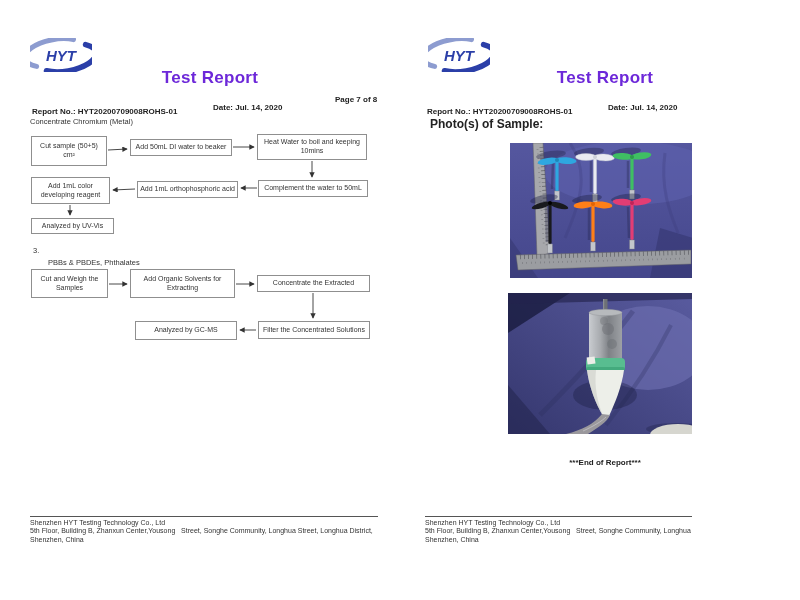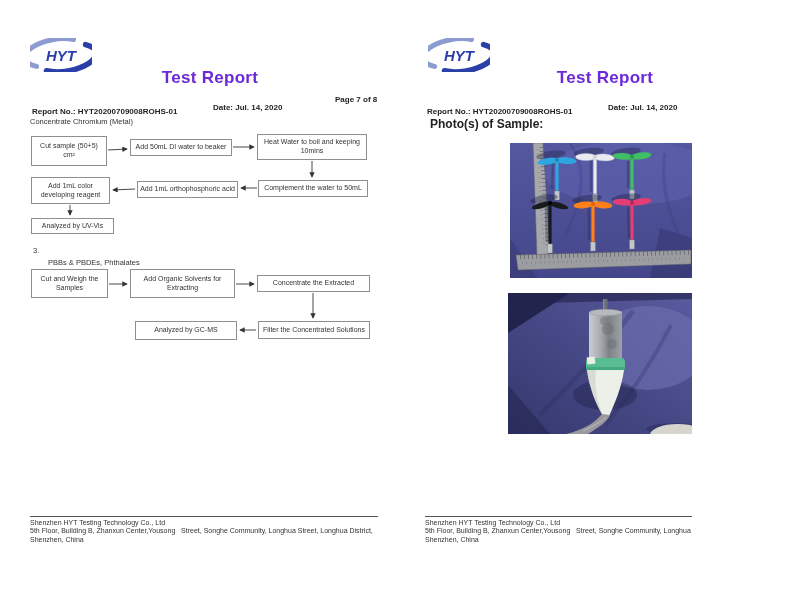--- a/index.html
+++ b/index.html
@@ -244,19 +244,20 @@
           <path d="M79,77 L116,77 C114,93 107,110 101,123 L95,123 C88,111 81,94 79,77 Z" fill="#edefe9"></path>
           <path d="M79,77 L88,77 C86,95 90,110 95,123 C88,111 81,94 79,77 Z" fill="#c8cac4" opacity="0.55"></path>
           <path d="M94,121 C86,131 74,137 58,141 L80,141 C91,134 99,129 102,122 Z" fill="#9a989c"></path>
           <path d="M75,138 C86,133 94,128 98,124" stroke="#c9c7cb" stroke-width="1" fill="none" opacity="0.7"></path>
         </g>
         <ellipse cx="168" cy="136" rx="30" ry="6" fill="#181a3c" opacity="0.3"></ellipse>
         <ellipse cx="170" cy="142" rx="28" ry="11" fill="#d6d6cf"></ellipse>
       </svg>
     </div>
 
+    <div class="end-report">***End of Report***</div>
 
     <div class="footer" style="width:344px">
       <div>Shenzhen HYT Testing Technology Co., Ltd</div>
       <div>5th Floor, Building B, Zhanxun Center,Yousong&nbsp;&nbsp; Street, Songhe Community, Longhua Street, Longhua District, Shenzhen, China</div>
     </div>
   </div>
 </div>
 
 </body></html>

